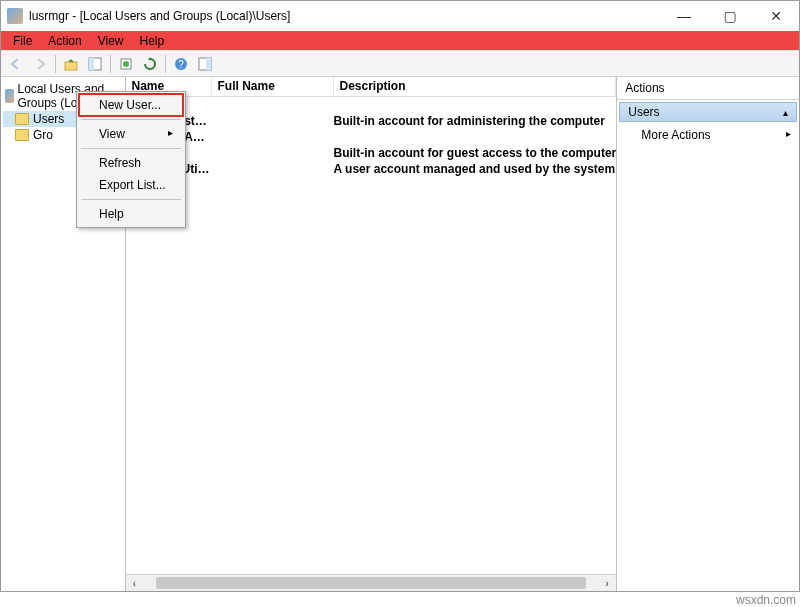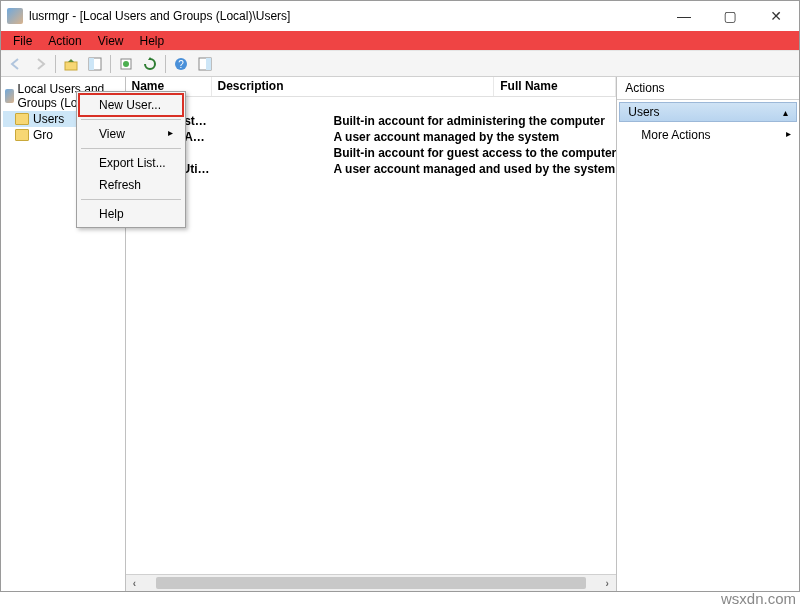--- a/index.html
+++ b/index.html
@@ -189,21 +189,21 @@
   }
   .context .citem .chev { margin-left:auto; font-size:10px; }
   .context .csep { height:1px; background:#c5c5c5; margin:3px 2px; }
   .context .highlight {
     outline: 2px solid #d93025;
     outline-offset: -1px;
   }
 
   .watermark {
     position:absolute; right:4px; bottom:0;
-    font-size:15px; color:#888;
+    font-size:12px; color:#888;
   }
 </style>
 </head>
 <body>
 
 <div class="window">
 
   <div class="titlebar">
     <div class="app-icon"></div>
     <div class="title">lusrmgr - [Local Users and Groups (Local)\Users]</div>
@@ -285,22 +285,22 @@
       </div>
       <div class="tree-row indent1">
         <span class="folder-ico"></span>
         <span>Gro</span>
       </div>
     </div>
 
     <div class="listpane">
       <div class="colheaders">
         <div class="ch name">Name</div>
+        <div class="ch full">Full Name</div>
         <div class="ch desc">Description</div>
-        <div class="ch full">Full Name</div>
       </div>
       <div class="listbody">
         <div class="row">
           <span class="c-icon">
               <span class="user-ico"></span>
             </span>
           <span class="c-name">admin</span>
           <span class="c-full"></span>
           <span class="c-desc"></span>
         </div>
@@ -311,21 +311,20 @@
           <span class="c-name">Administrator</span>
           <span class="c-full"></span>
           <span class="c-desc">Built-in account for administering the computer</span>
         </div>
         <div class="row">
           <span class="c-icon">
               <span class="user-ico"></span>
             </span>
           <span class="c-name">DefaultAcco...</span>
           <span class="c-full"></span>
-          <span class="c-desc">A user account managed by the system</span>
         </div>
         <div class="row">
           <span class="c-icon">
               <span class="user-ico"></span>
             </span>
           <span class="c-name">Guest</span>
           <span class="c-full"></span>
           <span class="c-desc">Built-in account for guest access to the computer</span>
         </div>
         <div class="row">
@@ -363,24 +362,24 @@
   <div class="citem highlight">
     <span>New User...</span>
   </div>
   <div class="csep"></div>
   <div class="citem">
     <span>View</span>
     <span class="chev">▸</span>
   </div>
   <div class="csep"></div>
   <div class="citem">
+    <span>Refresh</span>
+  </div>
+  <div class="citem">
     <span>Export List...</span>
-  </div>
-  <div class="citem">
-    <span>Refresh</span>
   </div>
   <div class="csep"></div>
   <div class="citem">
     <span>Help</span>
   </div>
 </div>
 
 <div class="watermark">wsxdn.com</div>
 
 </body></html>

